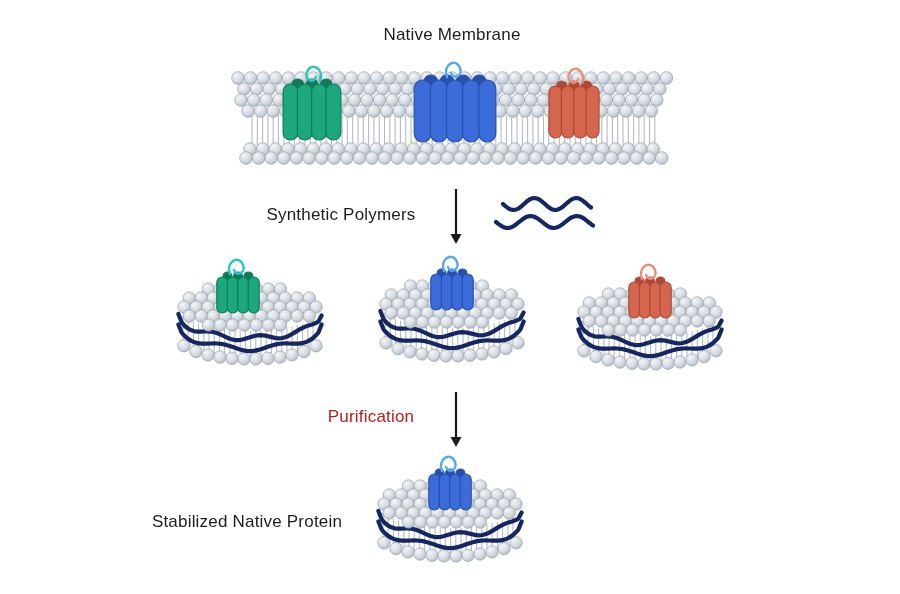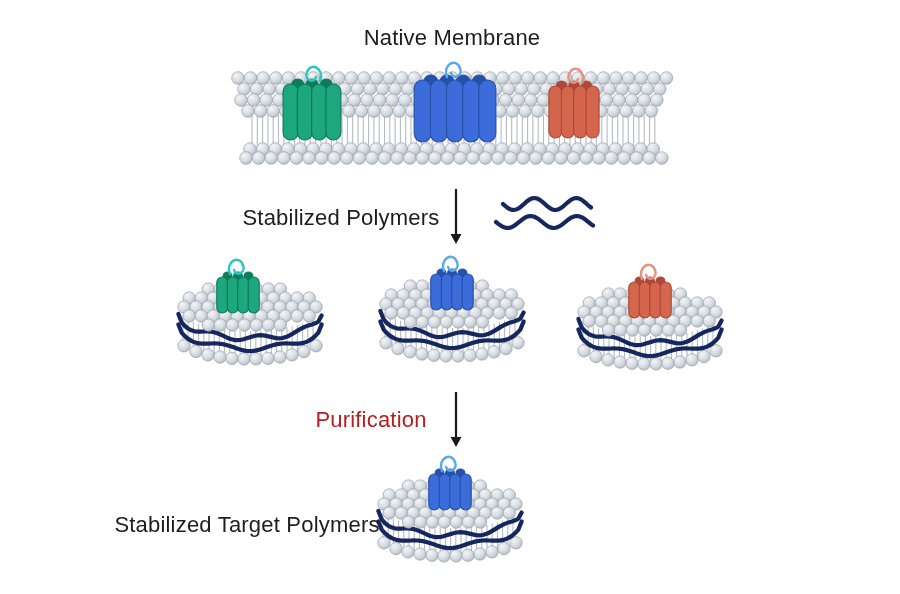--- a/index.html
+++ b/index.html
@@ -1,18 +1,18 @@
 <!DOCTYPE html>
 <html><head>
 <meta charset="utf-8">
 <style>
   html,body{margin:0;padding:0;}
   body{font-family:"Liberation Sans",sans-serif;background:#fff;}
   .stage{position:relative;width:900px;height:594px;background:#ffffff;overflow:hidden;}
-  .lbl{position:absolute;transform:translateX(-50%);font-size:22px;color:#1d1d1f;white-space:nowrap;letter-spacing:.2px;}
+  .lbl{position:absolute;transform:translateX(-50%);font-size:17px;color:#1d1d1f;white-space:nowrap;letter-spacing:.2px;}
 </style>
 </head>
 <body style="background: rgb(255, 255, 255);">
 
 <div class="stage">
   <svg id="art" width="900" height="594" viewBox="0 0 900 594">
     <g id="g-membrane">
         <circle cx="238" cy="78" r="6.3" fill="url(#headGrad)" stroke="#97a0ab" stroke-width="0.7"></circle>
         <circle cx="250.6" cy="78" r="6.3" fill="url(#headGrad)" stroke="#97a0ab" stroke-width="0.7"></circle>
         <circle cx="263.2" cy="78" r="6.3" fill="url(#headGrad)" stroke="#97a0ab" stroke-width="0.7"></circle>
@@ -727,16 +727,16 @@
   <defs>
         <radialGradient id="headGrad" cx="35%" cy="30%" r="80%">
           <stop offset="0%" stop-color="#f3f5f7"></stop>
           <stop offset="55%" stop-color="#d7dce2"></stop>
           <stop offset="100%" stop-color="#aeb6c0"></stop>
         </radialGradient>
       </defs>
     </svg>
 
   <div class="lbl" style="left: 452px; top: 25px; color: rgb(29, 29, 31);">Native Membrane</div>
-  <div class="lbl" style="left: 341px; top: 205px; color: rgb(29, 29, 31);">Stabilized Polymers</div>
+  <div class="lbl" style="left: 341px; top: 205px; color: rgb(29, 29, 31);">Synthetic Polymers</div>
   <div class="lbl" style="left: 371px; top: 407px; color: #b91c1c;">Purification</div>
-  <div class="lbl" style="left: 247px; top: 512px; color: rgb(29, 29, 31);">Stabilized Target Polymers</div>
+  <div class="lbl" style="left: 247px; top: 512px; color: rgb(29, 29, 31);">Stabilized Native Protein</div>
 </div>
 
 </body></html>

